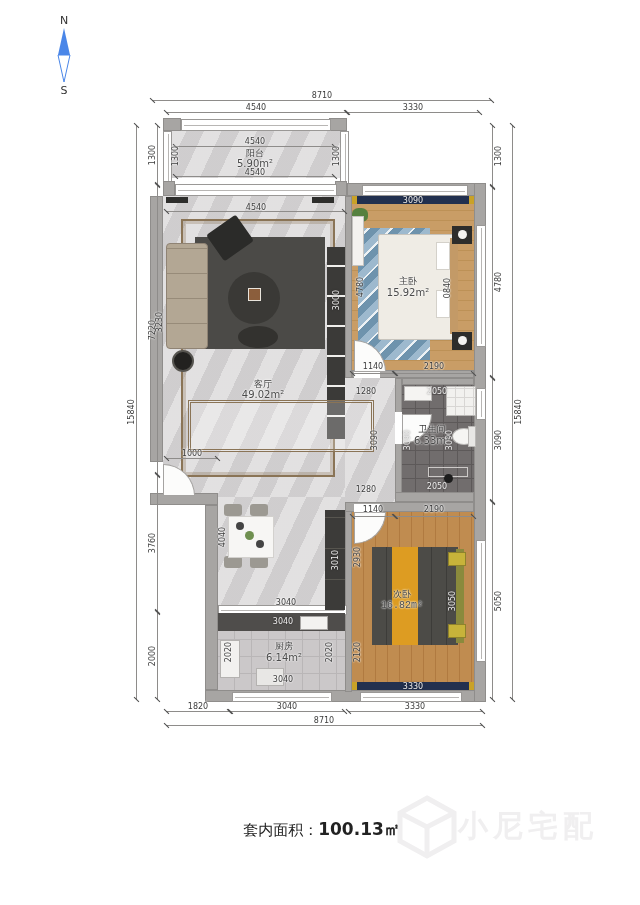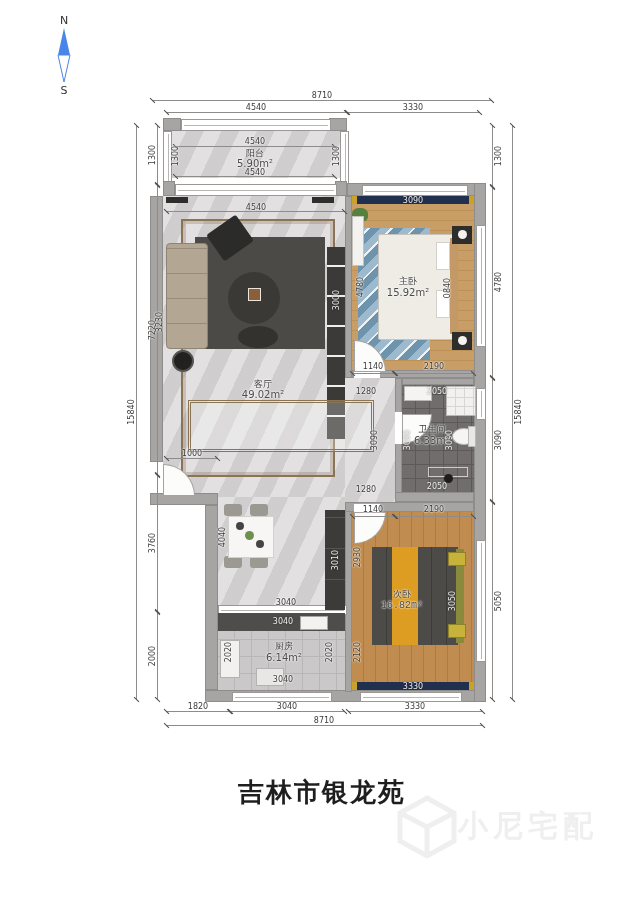--- a/index.html
+++ b/index.html
@@ -270,21 +270,21 @@
   <span class="dim" style="left:286px;top:602px;">3040</span>
   <span class="vdim light" style="left:335px;top:560px;">3010</span>
 
   <span class="dim light" style="left:283px;top:621px;">3040</span>
   <span class="rname" style="left:284px;top:646px;">厨房</span>
   <span class="rarea" style="left:284px;top:657px;">6.14m²</span>
   <span class="dim" style="left:283px;top:679px;">3040</span>
   <span class="vdim" style="left:228px;top:652px;">2020</span>
   <span class="vdim" style="left:329px;top:652px;">2020</span>
 
-  <div class="title">吉林市银龙苑</div>
+  <div class="subtitle"><span>套内面积：</span><b>100.13㎡</b></div>
 
   <svg class="abs" style="left:396px;top:794px;" width="62" height="66">
     <g fill="none" stroke="#f0eff0" stroke-width="5">
       <polygon points="31,4 58,19 58,47 31,62 4,47 4,19"></polygon>
       <polyline points="4,19 31,33 58,19"></polyline>
       <line x1="31" y1="33" x2="31" y2="62"></line>
     </g>
   </svg>
   <span class="wm-text">小尼宅配</span>
 

